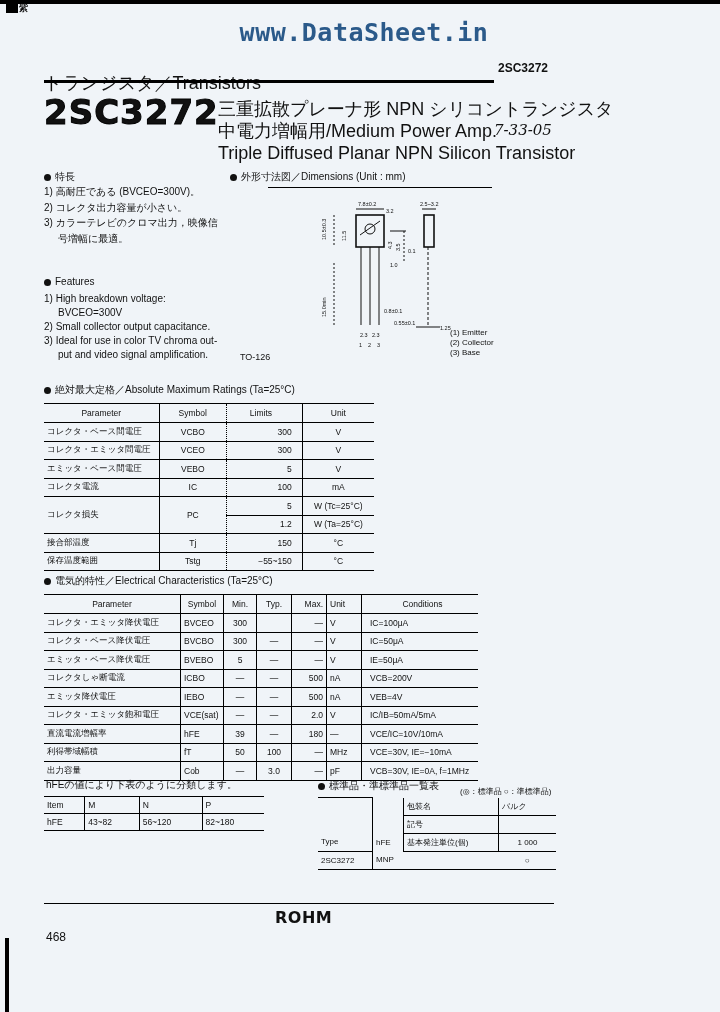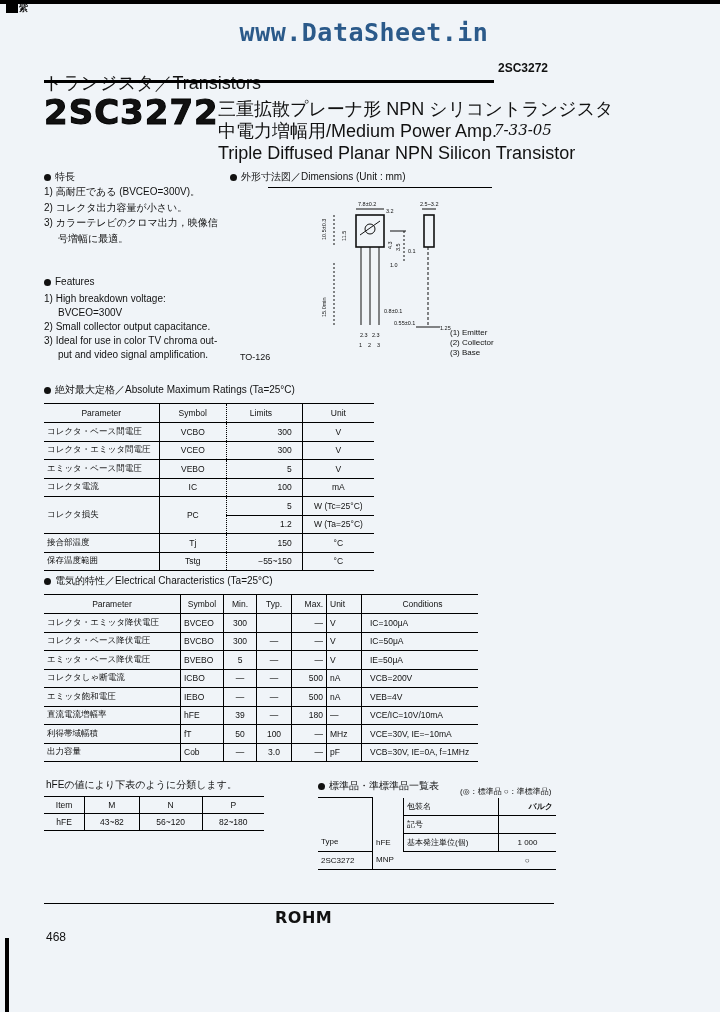--- a/index.html
+++ b/index.html
@@ -55,21 +55,21 @@
   .ec .p { width:130px; border-right:1px solid #000; }
   .ec .s { width:36px; border-right:1px solid #000; text-align:left; }
   .ec .mn { width:26px; border-right:1px solid #000; text-align:center; }
   .ec .ty { width:28px; border-right:1px solid #000; text-align:center; }
   .ec .mx { width:28px; border-right:1px solid #000; text-align:right; }
   .ec .u { width:28px; border-right:1px solid #000; }
   .ec .cd { text-align:left; padding-left:8px; }
 
   .hfe-note { position:absolute; left:46px; top:778px; font-size:10px; }
   .hfe { left:44px; top:796px; width:220px; }
-  .hfe td { height:16px; text-align:center; border-top:1px solid #000; border-bottom:1px solid #000; }
+  .hfe td { height:16px; text-align:left; border-top:1px solid #000; border-bottom:1px solid #000; }
   .hfe td + td { border-left:1px solid #000; }
 
   .std-head { position:absolute; left:318px; top:779px; font-size:10px; }
   .std-legend { position:absolute; left:460px; top:786px; font-size:8px; }
   .std { left:318px; top:797px; width:238px; font-size:8px; }
   .std td { height:17px; }
   .std .b { border-bottom:1px solid #000; }
   .std .l { border-left:1px solid #000; }
 
   .footer-rule { position:absolute; left:44px; top:903px; width:510px; height:1px; background:#000; }
@@ -277,27 +277,36 @@
   <tr>
     <td class="p">コレクタしゃ断電流</td>
     <td class="s">ICBO</td>
     <td class="mn">—</td>
     <td class="ty">—</td>
     <td class="mx">500</td>
     <td class="u">nA</td>
     <td class="cd">VCB=200V</td>
   </tr>
   <tr>
-    <td class="p">エミッタ飽和電圧</td>
+    <td class="p">エミッタ降伏電圧</td>
     <td class="s">IEBO</td>
     <td class="mn">—</td>
     <td class="ty">—</td>
     <td class="mx">500</td>
     <td class="u">nA</td>
     <td class="cd">VEB=4V</td>
+  </tr>
+  <tr>
+    <td class="p">コレクタ・エミッタ飽和電圧</td>
+    <td class="s">VCE(sat)</td>
+    <td class="mn">—</td>
+    <td class="ty">—</td>
+    <td class="mx">2.0</td>
+    <td class="u">V</td>
+    <td class="cd">IC/IB=50mA/5mA</td>
   </tr>
   <tr>
     <td class="p">直流電流増幅率</td>
     <td class="s">hFE</td>
     <td class="mn">39</td>
     <td class="ty">—</td>
     <td class="mx">180</td>
     <td class="u">—</td>
     <td class="cd">VCE/IC=10V/10mA</td>
   </tr>
@@ -343,21 +352,21 @@
 <div class="std-head">
   <span class="bullet"></span><span>標準品・準標準品一覧表</span>
 </div>
 <div class="std-legend">(◎：標準品  ○：準標準品)</div>
 <table class="std">
   <tbody>
       <tr>
     <td style="width:48px; border-top:1px solid #000;"></td>
     <td class="l" style="width:24px;"></td>
     <td class="l b" style="width:88px;">包装名</td>
-    <td class="l b" style="text-align:right;font-weight:bold;">バルク</td>
+    <td class="l b" style="text-align:left;">バルク</td>
   </tr>
   <tr>
     <td></td>
     <td class="l"></td>
     <td class="l b">記号</td>
     <td class="l b" style="text-align:center;"></td>
   </tr>
   <tr>
     <td class="b">Type</td>
     <td class="l">hFE</td>

